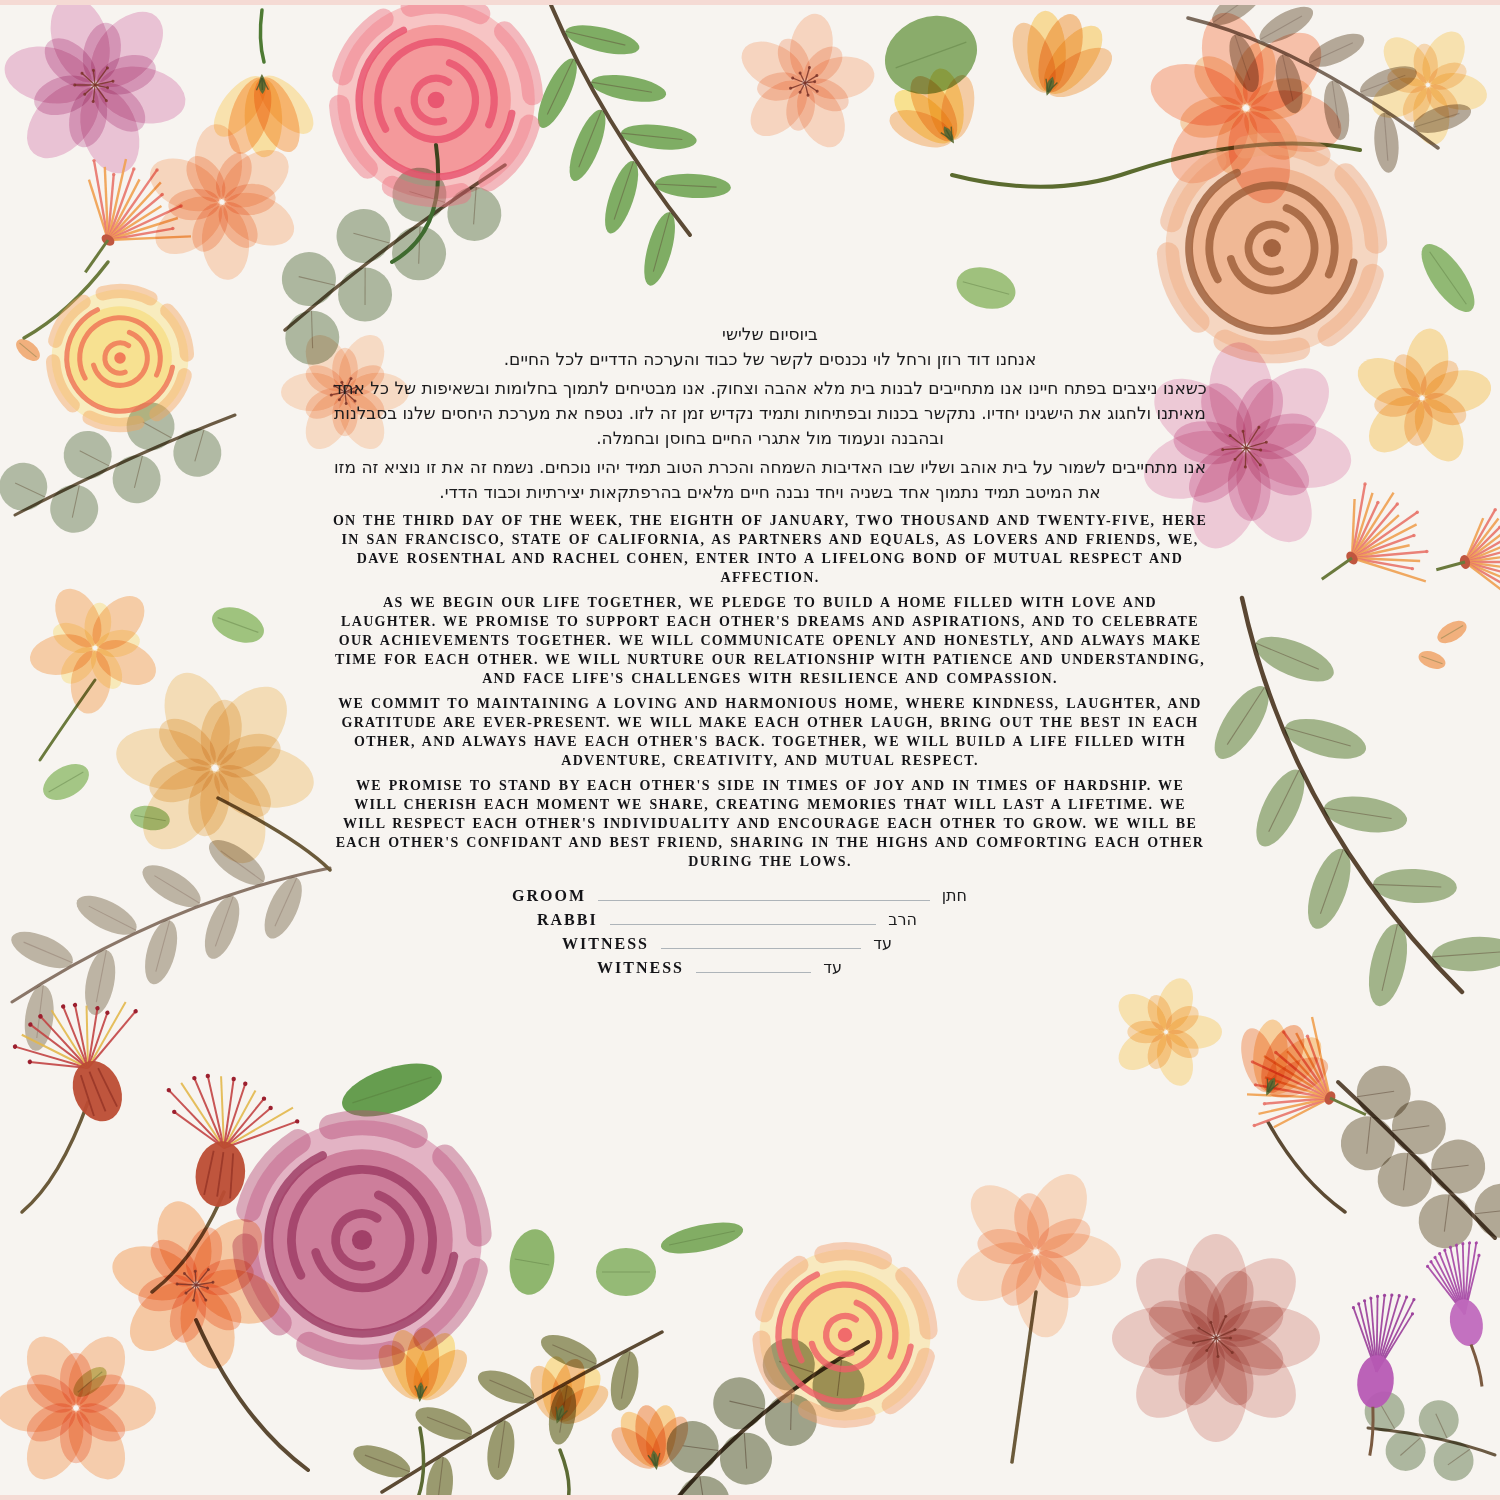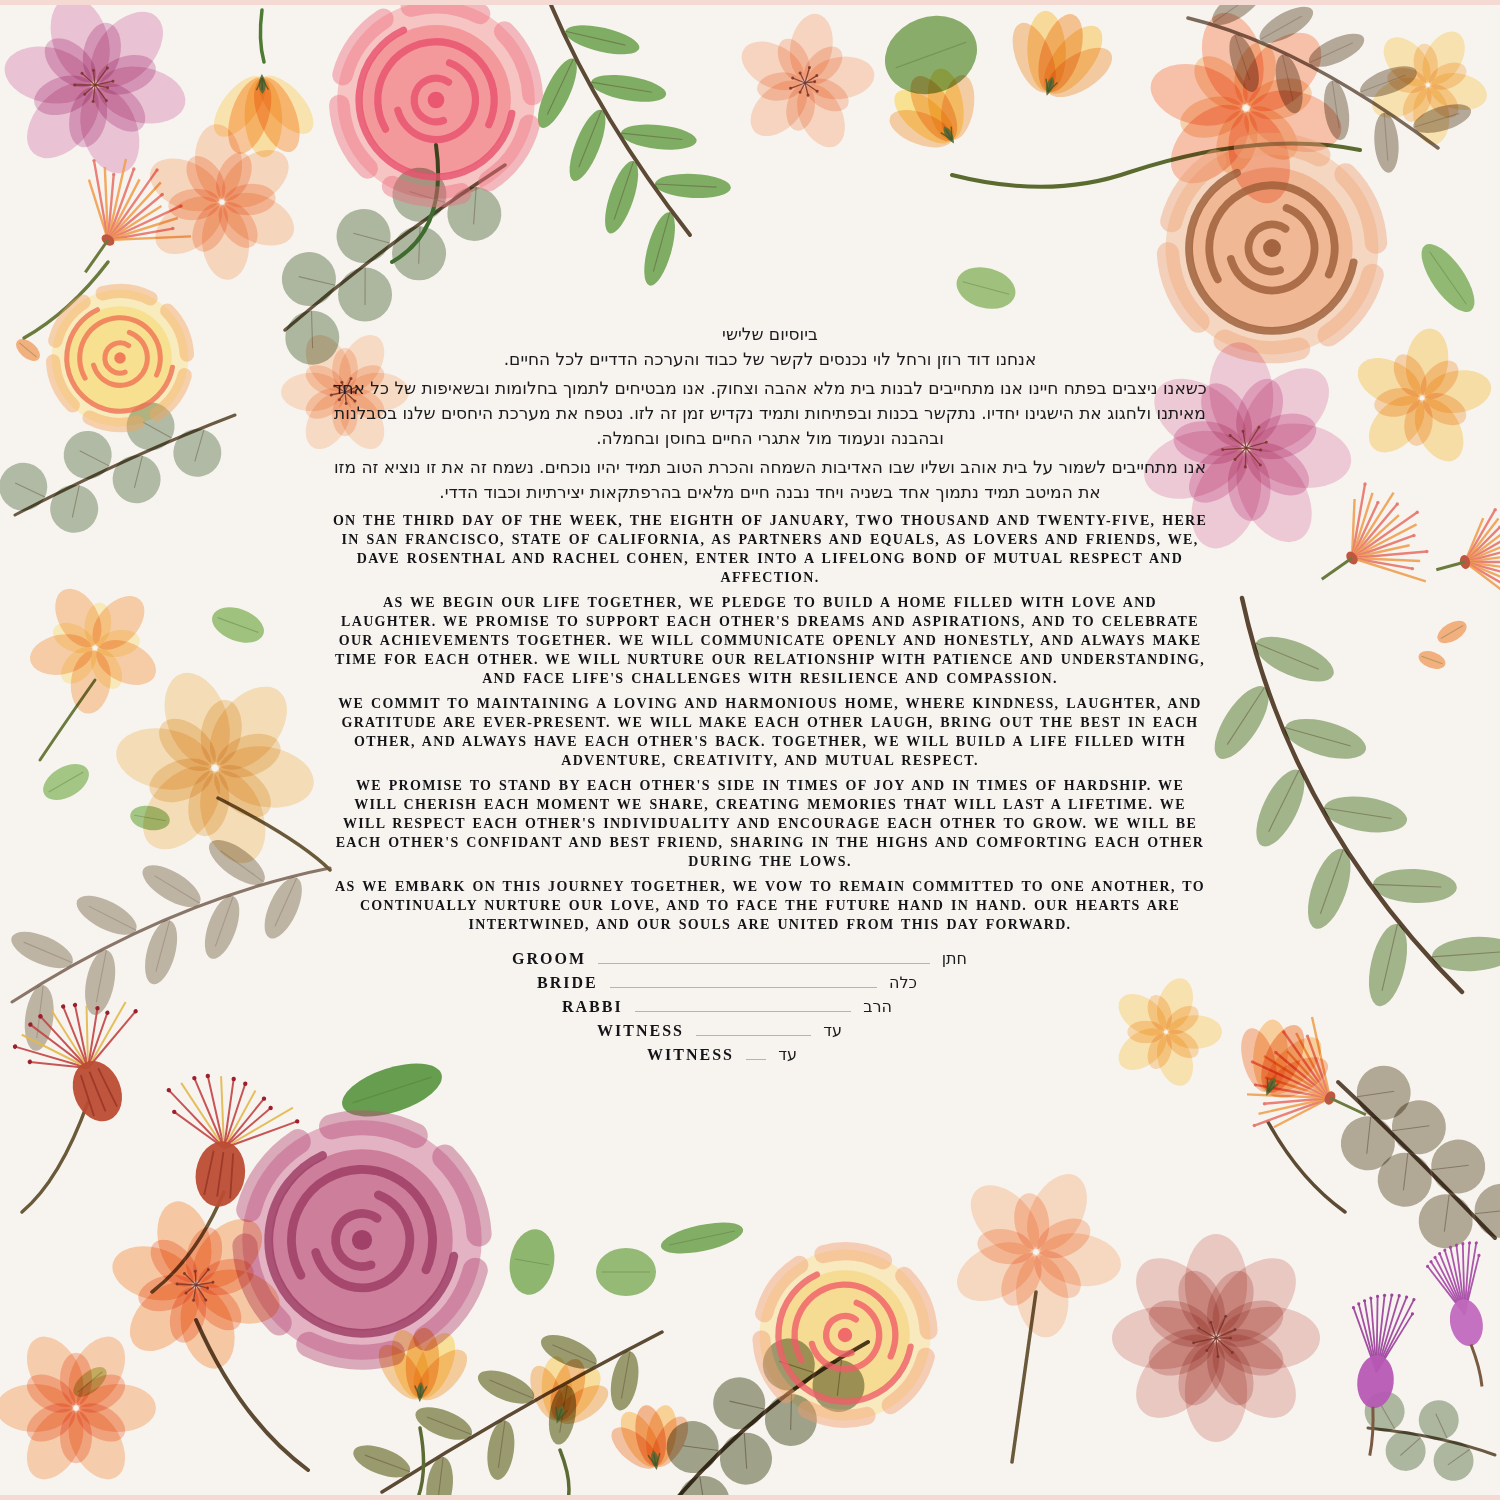--- a/index.html
+++ b/index.html
@@ -1109,33 +1109,27 @@
     </div>
     <p class="he-para">כשאנו ניצבים בפתח חיינו אנו מתחייבים לבנות בית מלא אהבה וצחוק. אנו מבטיחים לתמוך בחלומות ובשאיפות של כל אחד מאיתנו ולחגוג את הישגינו יחדיו. נתקשר בכנות ובפתיחות ותמיד נקדיש זמן זה לזו. נטפח את מערכת היחסים שלנו בסבלנות ובהבנה ונעמוד מול אתגרי החיים בחוסן ובחמלה.</p>
     <p class="he-para">אנו מתחייבים לשמור על בית אוהב ושליו שבו האדיבות השמחה והכרת הטוב תמיד יהיו נוכחים. נשמח זה את זו נוציא זה מזו את המיטב תמיד נתמוך אחד בשניה ויחד נבנה חיים מלאים בהרפתקאות יצירתיות וכבוד הדדי.</p>
   </section>
 
   <section class="en-section">
     <p class="en-para">ON THE THIRD DAY OF THE WEEK, THE EIGHTH OF JANUARY, TWO THOUSAND AND TWENTY-FIVE, HERE IN SAN FRANCISCO, STATE OF CALIFORNIA, AS PARTNERS AND EQUALS, AS LOVERS AND FRIENDS, WE, DAVE ROSENTHAL AND RACHEL COHEN, ENTER INTO A LIFELONG BOND OF MUTUAL RESPECT AND AFFECTION.</p>
     <p class="en-para">AS WE BEGIN OUR LIFE TOGETHER, WE PLEDGE TO BUILD A HOME FILLED WITH LOVE AND LAUGHTER. WE PROMISE TO SUPPORT EACH OTHER'S DREAMS AND ASPIRATIONS, AND TO CELEBRATE OUR ACHIEVEMENTS TOGETHER. WE WILL COMMUNICATE OPENLY AND HONESTLY, AND ALWAYS MAKE TIME FOR EACH OTHER. WE WILL NURTURE OUR RELATIONSHIP WITH PATIENCE AND UNDERSTANDING, AND FACE LIFE'S CHALLENGES WITH RESILIENCE AND COMPASSION.</p>
     <p class="en-para">WE COMMIT TO MAINTAINING A LOVING AND HARMONIOUS HOME, WHERE KINDNESS, LAUGHTER, AND GRATITUDE ARE EVER-PRESENT. WE WILL MAKE EACH OTHER LAUGH, BRING OUT THE BEST IN EACH OTHER, AND ALWAYS HAVE EACH OTHER'S BACK. TOGETHER, WE WILL BUILD A LIFE FILLED WITH ADVENTURE, CREATIVITY, AND MUTUAL RESPECT.</p>
     <p class="en-para">WE PROMISE TO STAND BY EACH OTHER'S SIDE IN TIMES OF JOY AND IN TIMES OF HARDSHIP. WE WILL CHERISH EACH MOMENT WE SHARE, CREATING MEMORIES THAT WILL LAST A LIFETIME. WE WILL RESPECT EACH OTHER'S INDIVIDUALITY AND ENCOURAGE EACH OTHER TO GROW. WE WILL BE EACH OTHER'S CONFIDANT AND BEST FRIEND, SHARING IN THE HIGHS AND COMFORTING EACH OTHER DURING THE LOWS.</p>
-    <p class="en-para">AS WE EMBARK ON THIS JOURNEY TOGETHER, WE VOW TO REMAIN COMMITTED TO ONE ANOTHER, TO CONTINUALLY NURTURE OUR LOVE, AND TO FACE THE FUTURE HAND IN HAND. OUR HEARTS ARE INTERTWINED, AND OUR SOULS ARE UNITED FROM THIS DAY FORWARD.</p>
   </section>
 
   <section class="sig-section">
     <div class="sig-row">
       <span class="sig-en">GROOM</span>
       <span class="sig-line"></span>
       <span class="sig-he" dir="rtl">חתן</span>
-    </div>
-    <div class="sig-row">
-      <span class="sig-en">BRIDE</span>
-      <span class="sig-line"></span>
-      <span class="sig-he" dir="rtl">כלה</span>
     </div>
     <div class="sig-row">
       <span class="sig-en">RABBI</span>
       <span class="sig-line"></span>
       <span class="sig-he" dir="rtl">הרב</span>
     </div>
     <div class="sig-row">
       <span class="sig-en">WITNESS</span>
       <span class="sig-line"></span>
       <span class="sig-he" dir="rtl">עד</span>

